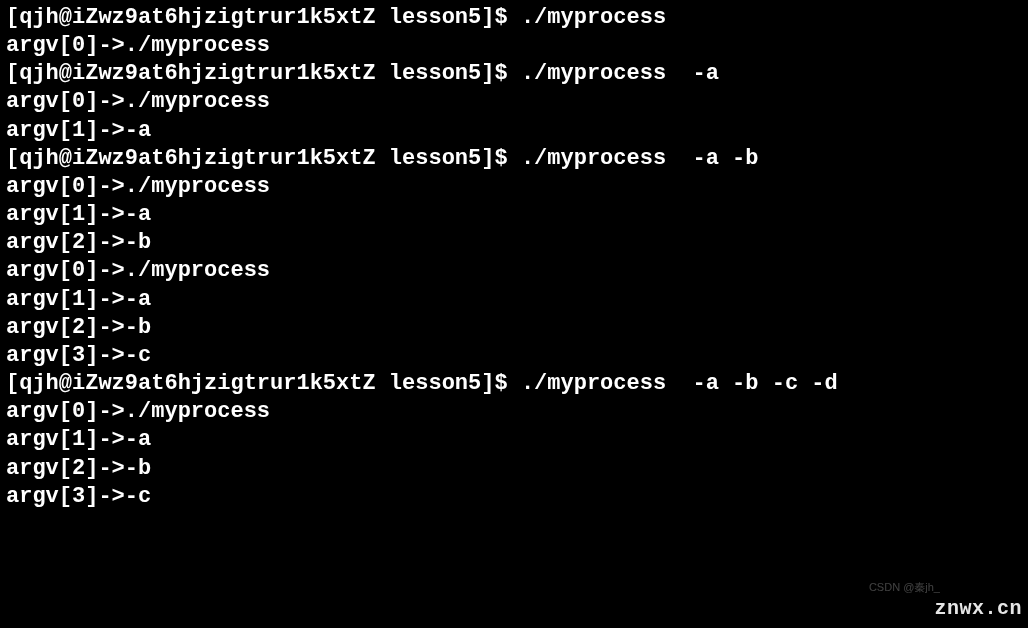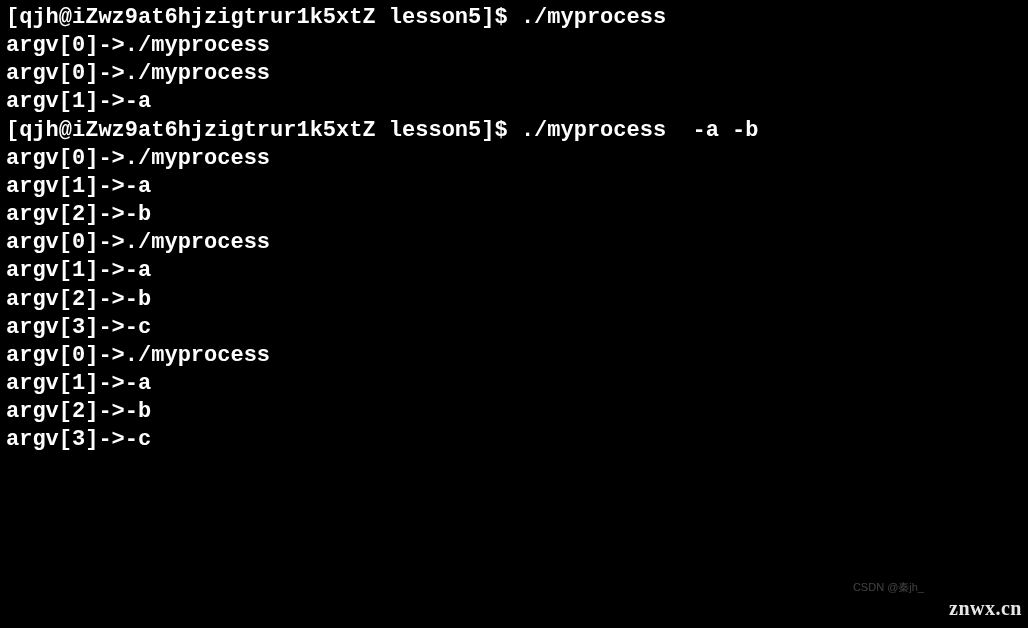--- a/index.html
+++ b/index.html
@@ -19,53 +19,55 @@
       overflow: hidden;
       position: relative;
       font-weight: bold;
     }
     .line {
       white-space: pre;
     }
     .watermark-csdn {
       position: absolute;
       bottom: 34px;
-      right: 104px;
+      right: 88px;
       font-size: 11px;
       color: rgba(255,255,255,0.25);
       font-family: sans-serif;
       font-weight: normal;
     }
     .watermark-znwx {
       position: absolute;
       bottom: 6px;
       right: 6px;
       font-size: 20px;
       color: rgba(255,255,255,0.9);
-      font-family: Liberation Serif, serif;
+      font-family: Liberation Mono, monospace;
       font-weight: bold;
       letter-spacing: 0.5px;
     }
   </style>
 </head>
 <body>
 
 <div>
   <div class="line">[qjh@iZwz9at6hjzigtrur1k5xtZ lesson5]$ ./myprocess</div>
   <div class="line">argv[0]-&gt;./myprocess</div>
+  <div class="line">[qjh@iZwz9at6hjzigtrur1k5xtZ lesson5]$ ./myprocess  -a</div>
   <div class="line">argv[0]-&gt;./myprocess</div>
   <div class="line">argv[1]-&gt;-a</div>
   <div class="line">[qjh@iZwz9at6hjzigtrur1k5xtZ lesson5]$ ./myprocess  -a -b</div>
   <div class="line">argv[0]-&gt;./myprocess</div>
   <div class="line">argv[1]-&gt;-a</div>
   <div class="line">argv[2]-&gt;-b</div>
   <div class="line">argv[0]-&gt;./myprocess</div>
   <div class="line">argv[1]-&gt;-a</div>
   <div class="line">argv[2]-&gt;-b</div>
   <div class="line">argv[3]-&gt;-c</div>
+  <div class="line">[qjh@iZwz9at6hjzigtrur1k5xtZ lesson5]$ ./myprocess  -a -b -c -d</div>
   <div class="line">argv[0]-&gt;./myprocess</div>
   <div class="line">argv[1]-&gt;-a</div>
   <div class="line">argv[2]-&gt;-b</div>
   <div class="line">argv[3]-&gt;-c</div>
 </div>
 
 <div class="watermark-csdn">CSDN @秦jh_</div>
 <div class="watermark-znwx">znwx.cn</div>
 
 </body></html>

